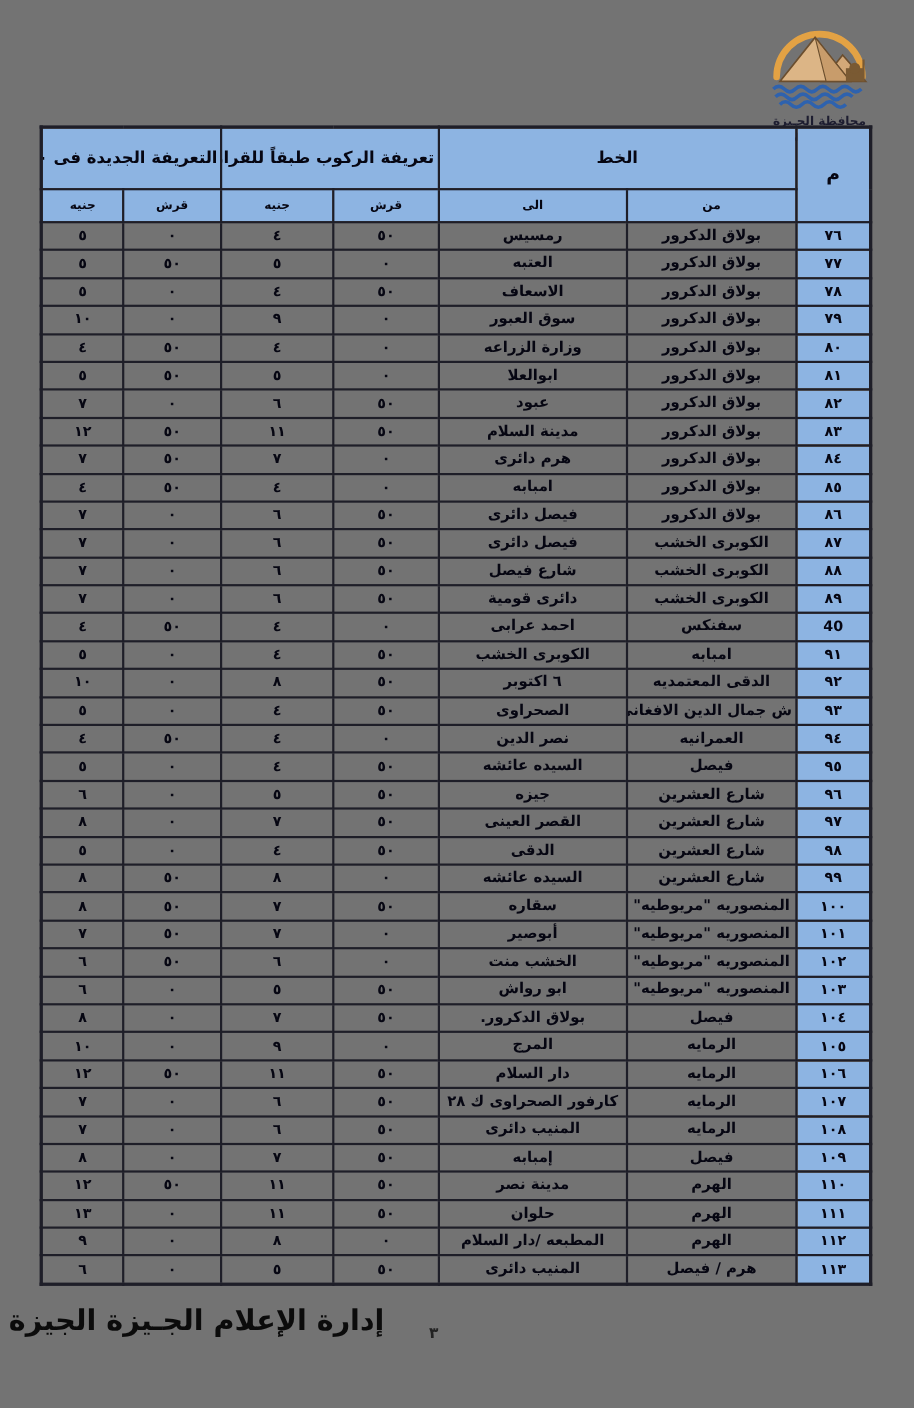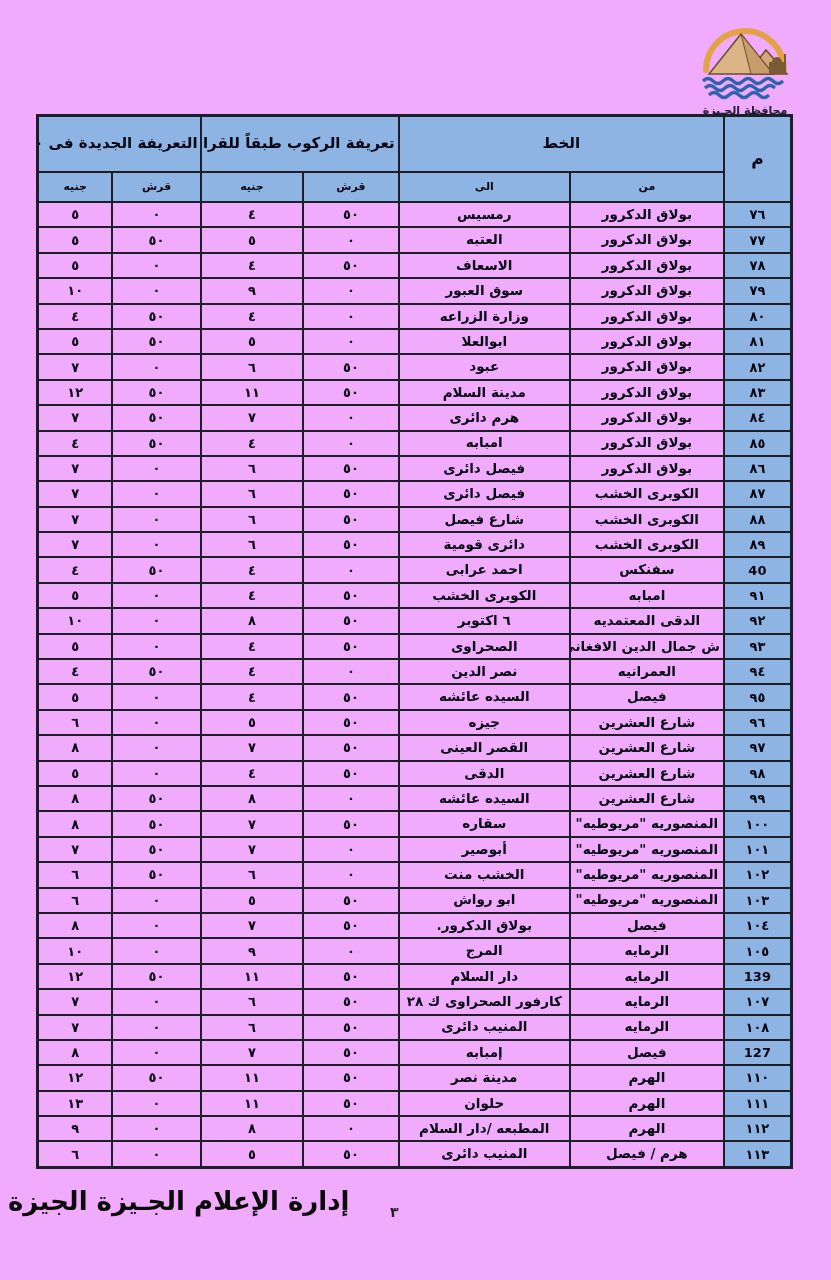--- a/index.html
+++ b/index.html
@@ -1,21 +1,21 @@
 <!DOCTYPE html>
 <html lang="ar"><head>
 <meta charset="utf-8">
 <style>
   html,body{margin:0;padding:0;}
   body{
     width:831px;height:1280px;position:relative;background:#ffffff;
     font-family:"DejaVu Sans","Liberation Sans",sans-serif;
     overflow:hidden;
   }
-  .page{position:absolute;inset:0;background:#f0abfc;}
+  .page{position:absolute;inset:0;background:#737373;}
 
   
   .logo{
     position:absolute;top:12px;right:22px;width:128px;text-align:center;
   }
   .logo svg{display:block;margin:0 auto;}
   .logo-text{
     font-weight:bold;color:#1d1d30;font-size:11px;line-height:1.35;
     direction:rtl;letter-spacing:0.5px;
   }
@@ -399,21 +399,21 @@
       <td class="m">١٠٥</td>
       <td class="place">الرمايه</td>
       <td class="place">المرج</td>
       <td class="num">٠</td>
       <td class="num">٩</td>
       <td class="num">٠</td>
       <td class="num">١٠</td>
     </tr>
 
     <tr>
-      <td class="m">139</td>
+      <td class="m">١٠٦</td>
       <td class="place">الرمايه</td>
       <td class="place">دار السلام</td>
       <td class="num">٥٠</td>
       <td class="num">١١</td>
       <td class="num">٥٠</td>
       <td class="num">١٢</td>
     </tr>
 
     <tr>
       <td class="m">١٠٧</td>
@@ -429,21 +429,21 @@
       <td class="m">١٠٨</td>
       <td class="place">الرمايه</td>
       <td class="place">المنيب دائرى</td>
       <td class="num">٥٠</td>
       <td class="num">٦</td>
       <td class="num">٠</td>
       <td class="num">٧</td>
     </tr>
 
     <tr>
-      <td class="m">127</td>
+      <td class="m">١٠٩</td>
       <td class="place">فيصل</td>
       <td class="place">إمبابه</td>
       <td class="num">٥٠</td>
       <td class="num">٧</td>
       <td class="num">٠</td>
       <td class="num">٨</td>
     </tr>
 
     <tr>
       <td class="m">١١٠</td>

